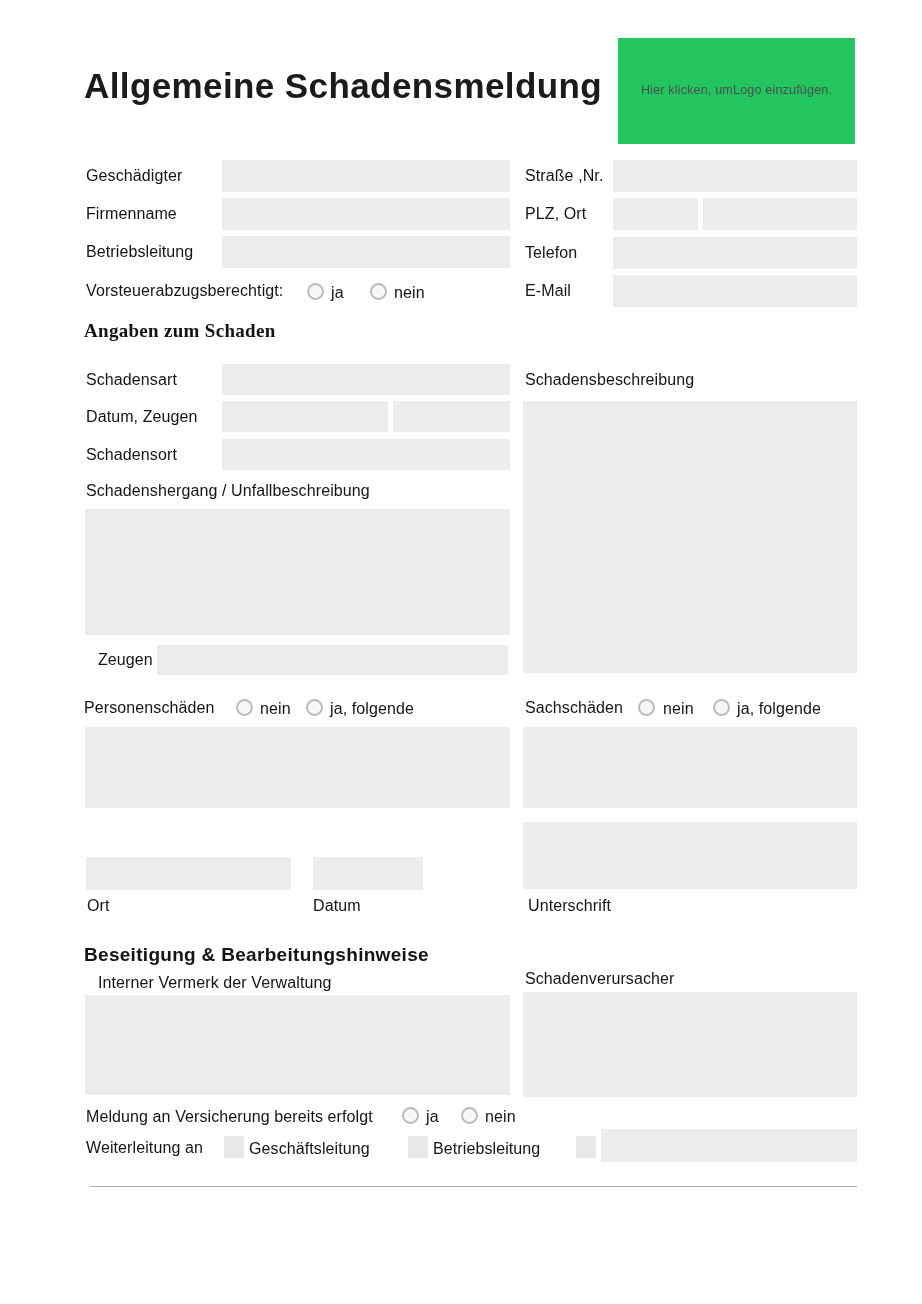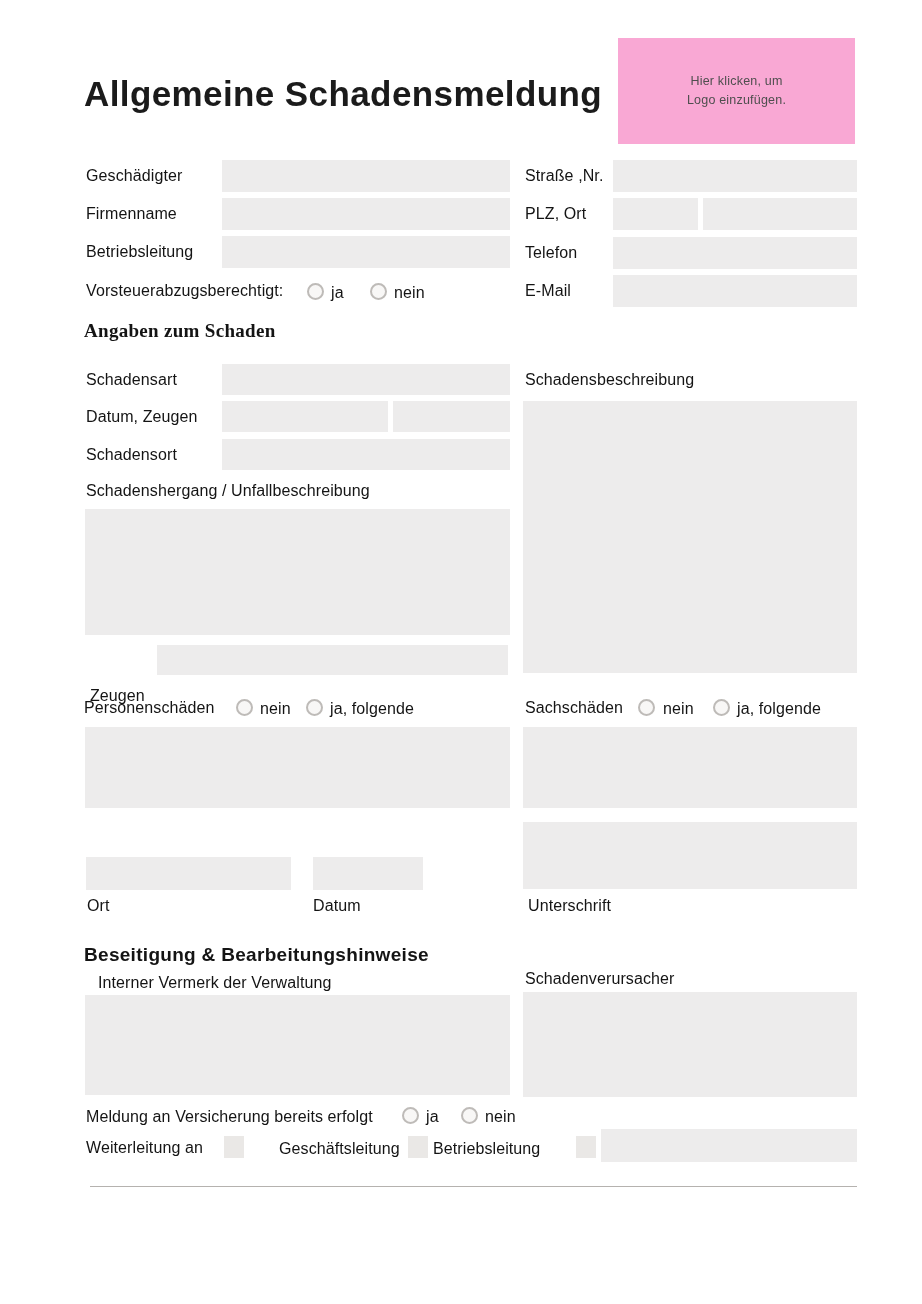--- a/index.html
+++ b/index.html
@@ -15,23 +15,23 @@
   }
   .abs { position: absolute; }
   .title {
     font-size: 35px;
     font-weight: 600;
     letter-spacing: 0.4px;
     color: #1b1b1b;
     white-space: nowrap;
   }
   .logo-box {
-    background: #f9a8d4;
+    background: #22c55e;
     display: flex;
-    flex-direction: column;
+    flex-direction: row;
     align-items: center;
     justify-content: center;
     text-align: center;
     cursor: pointer;
   }
   .logo-box span {
     font-size: 12.5px;
     color: #4e4e4e;
     line-height: 1.55;
     letter-spacing: 0.2px;
@@ -79,21 +79,21 @@
   .separator {
     border-top: 1px solid #b5b2af;
     height: 0;
   }
 </style>
 </head>
 <body>
 
 <div class="page">
 
-  <div class="abs title" style="left:84px; top:74px;">Allgemeine Schadensmeldung</div>
+  <div class="abs title" style="left:84px; top:66px;">Allgemeine Schadensmeldung</div>
   <div class="abs logo-box" style="left:618px; top:38px; width:237px; height:106px;">
     <span>Hier klicken, um</span>
     <span>Logo einzufügen.</span>
   </div>
 
   <div class="abs label" style="left:86px; top:167px;">Geschädigter</div>
   <input class="abs field" style="left: 222px; top: 160px; width: 288px; height: 32px;">
 
   <div class="abs label" style="left:86px; top:205px;">Firmenname</div>
   <input class="abs field" style="left: 222px; top: 198px; width: 288px; height: 32px;">
@@ -128,21 +128,21 @@
   <div class="abs label" style="left:86px; top:408px;">Datum, Zeugen</div>
   <input class="abs field" style="left: 222px; top: 401px; width: 166px; height: 31px;">
   <input class="abs field" style="left: 393px; top: 401px; width: 117px; height: 31px;">
 
   <div class="abs label" style="left:86px; top:446px;">Schadensort</div>
   <input class="abs field" style="left: 222px; top: 439px; width: 288px; height: 31px;">
 
   <div class="abs label" style="left:86px; top:482px;">Schadenshergang / Unfallbeschreibung</div>
   <textarea class="abs field" style="left: 85px; top: 509px; width: 425px; height: 126px;"></textarea>
 
-  <div class="abs label" style="left:90px; top:651px;margin-top:36px;">Zeugen</div>
+  <div class="abs label" style="left:98px; top:651px;">Zeugen</div>
   <input class="abs field" style="left: 157px; top: 645px; width: 351px; height: 30px;">
 
   <div class="abs label" style="left:525px; top:371px;">Schadensbeschreibung</div>
   <textarea class="abs field" style="left: 523px; top: 401px; width: 334px; height: 272px;"></textarea>
 
   <div class="abs label" style="left:84px; top:699px;">Personenschäden</div>
   <span class="abs radio" style="left:236px; top:699px;"></span>
   <div class="abs label" style="left:260px; top:700px;">nein</div>
   <span class="abs radio" style="left:306px; top:699px;"></span>
   <div class="abs label" style="left:330px; top:700px;">ja, folgende</div>
@@ -169,21 +169,21 @@
   <textarea class="abs field" style="left: 523px; top: 992px; width: 334px; height: 105px;"></textarea>
 
   <div class="abs label" style="left:86px; top:1108px;">Meldung an Versicherung bereits erfolgt</div>
   <span class="abs radio" style="left:402px; top:1107px;"></span>
   <div class="abs label" style="left:426px; top:1108px;">ja</div>
   <span class="abs radio" style="left:461px; top:1107px;"></span>
   <div class="abs label" style="left:485px; top:1108px;">nein</div>
 
   <div class="abs label" style="left:86px; top:1139px;">Weiterleitung an</div>
   <span class="abs checkbox" style="left:224px; top:1136px;"></span>
-  <div class="abs label" style="left:249px; top:1140px;margin-left:30px;">Geschäftsleitung</div>
+  <div class="abs label" style="left:249px; top:1140px;">Geschäftsleitung</div>
   <span class="abs checkbox" style="left:408px; top:1136px;"></span>
   <div class="abs label" style="left:433px; top:1140px;">Betriebsleitung</div>
   <span class="abs checkbox" style="left:576px; top:1136px;"></span>
   <input class="abs field" style="left: 601px; top: 1129px; width: 256px; height: 33px;">
 
   <div class="abs separator" style="left:90px; top:1186px; width:767px;"></div>
 
 </div>
 
 </body></html>

